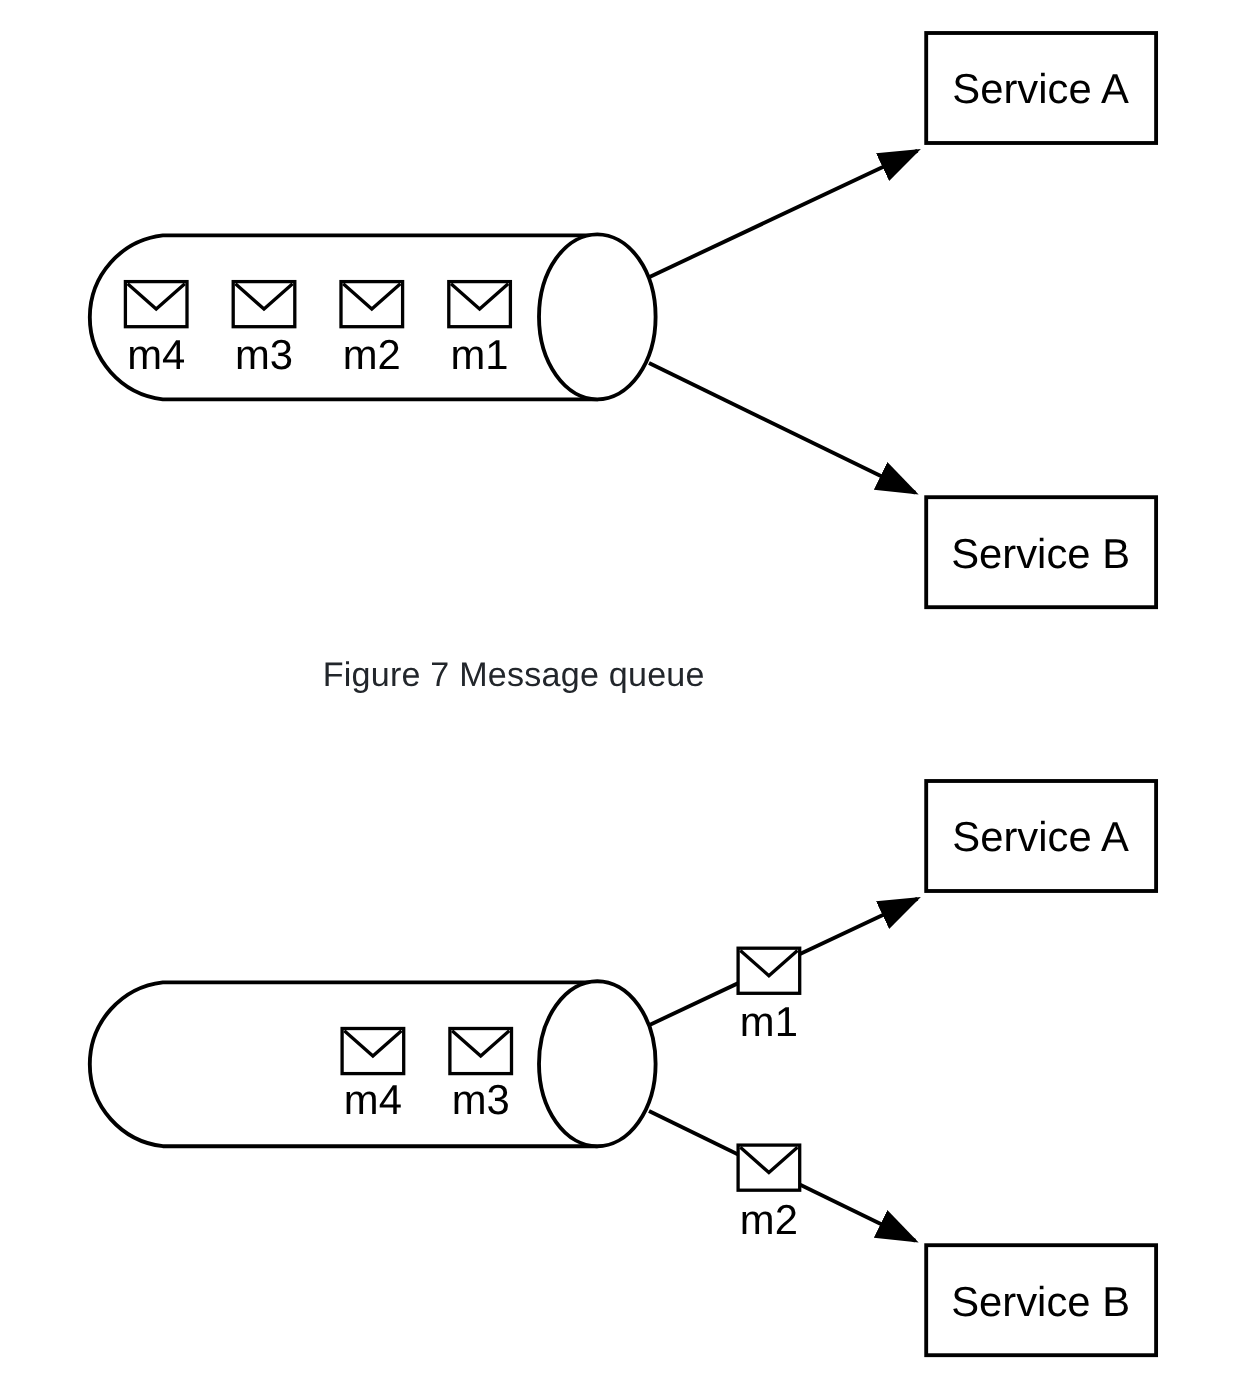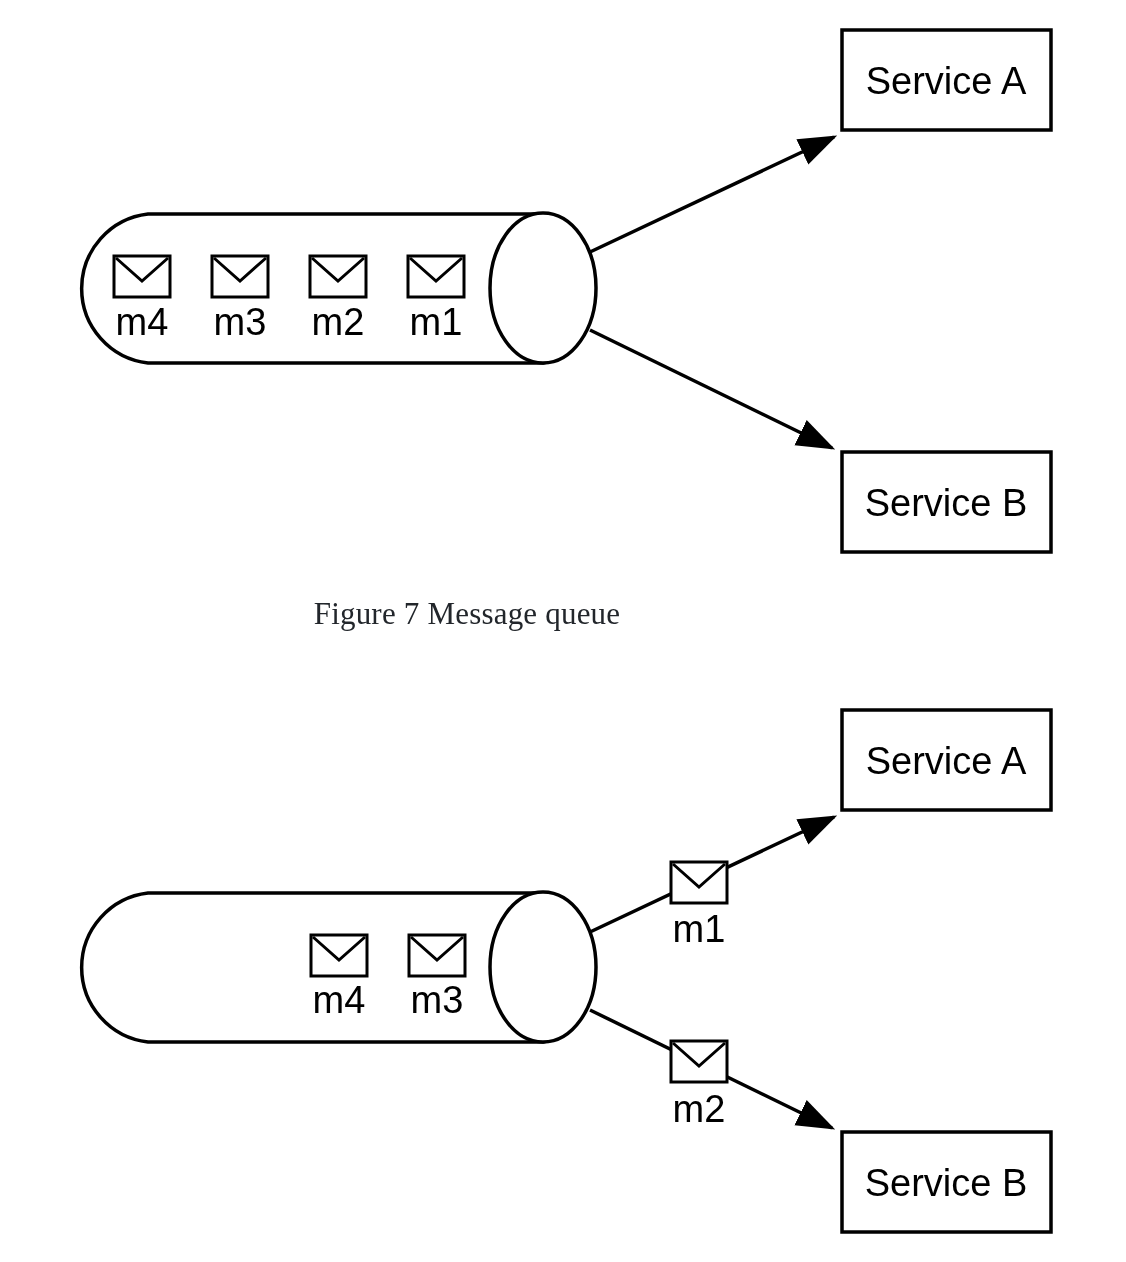--- a/index.html
+++ b/index.html
@@ -22,21 +22,21 @@
     left: 0;
     width: 1126px;
     height: 1262px;
   }
   .figure-caption {
     position: absolute;
     left: 0;
     width: 934px;
     text-align: center;
     font-size: 31px;
-    font-family: Liberation Serif, serif;
+    font-family: Liberation Sans, sans-serif;
     color: #22262b;
     letter-spacing: 0.2px;
   }
   .svg-text {
     font-family: "Liberation Sans", sans-serif;
     fill: #000000;
   }
   .box-label {
     font-size: 38px;
   }

